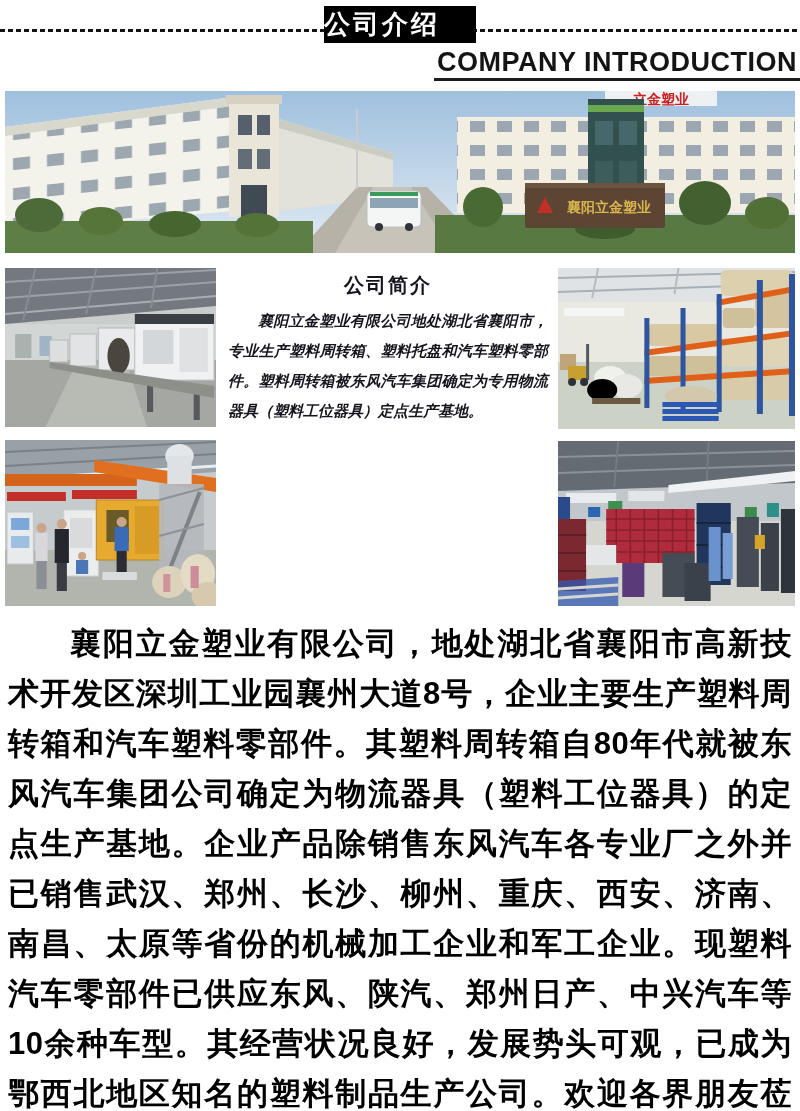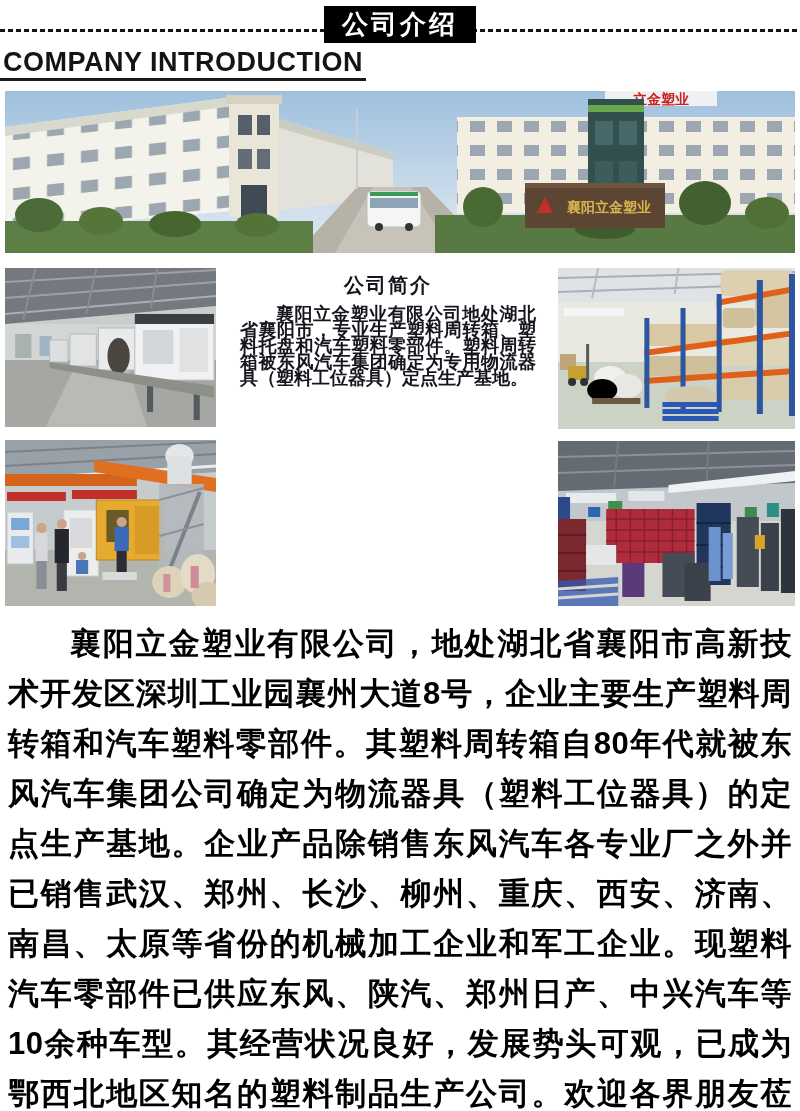--- a/index.html
+++ b/index.html
@@ -10,44 +10,44 @@
     font-family:"Liberation Sans","DejaVu Sans",sans-serif;
   }
   
   .header { position:relative; height:80px; }
   .dash-line {
     position:absolute; top:23px; left:0; width:100%; height:3px;
     background:repeating-linear-gradient(90deg,#141414 0,#141414 5px,transparent 5px,transparent 8px);
   }
   .title-box {
     position:relative; z-index:2; margin:6px auto 0; width:152px; height:37px;
-    background:#000; color:#fff; text-align:center; line-height:37px;
+    background:#000; color:#fff; line-height:37px;
     font-size:26px; font-weight:bold; letter-spacing:3px;
   }
-  .en-wrap { text-align:left; margin-top:4px; }
+  .en-wrap { text-align:right; margin-top:4px; }
   .en-title {
     display:inline-block; font-size:27px; font-weight:600; color:#141414;
     letter-spacing:0.5px; border-bottom:3px solid #1b1b1b; padding:0 3px 0;
   }
   
   figure { display:block; }
   figure svg { display:block; width:100%; height:100%; }
   .hero { margin:5px 5px 0; height:162px; }
-  .gallery { display:flex; gap:12px; padding:0 5px; margin-top:15px; }
+  .gallery { display:flex; padding:0 5px; margin-top:15px; }
   .col-left  { width:211px; display:flex; flex-direction:column; gap:13px; }
   .col-right { width:237px; display:flex; flex-direction:column; gap:12px; }
   .ph-a { height:159px; } .ph-b { height:166px; }
   .ph-c { height:161px; } .ph-d { height:165px; }
   
   .profile { flex:1; min-width:0; padding:2px 10px 0 12px; color:#15151d;
     font-family:"DejaVu Serif","Liberation Serif",serif; }
   .profile h3 { text-align:center; font-size:20px; font-weight:bold;
     letter-spacing:2px; margin:2px 0 7px; }
-  .profile p { font-size:18px; line-height:16px; font-weight:bold;
-    text-align:justify; text-indent:2em; }
+  .profile p { font-size:15px; line-height:30px; font-weight:bold;
+    text-align:justify; text-indent:2em;font-style:italic; }
   
   .about {
     margin:13px 8px 0; color:#000; font-weight:bold;
     font-size:31px; line-height:50px; letter-spacing:0.5px;
     text-align:justify; text-indent:2em;
   }
 </style>
 </head>
 <body>
 

